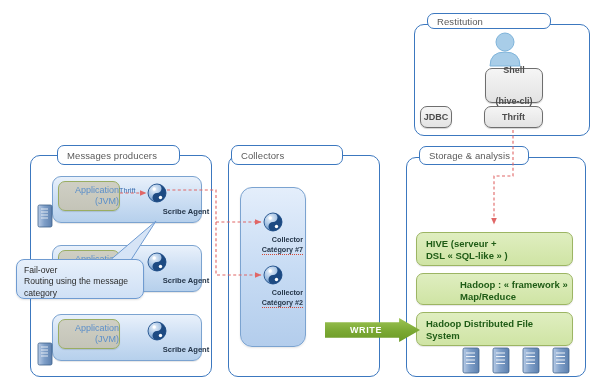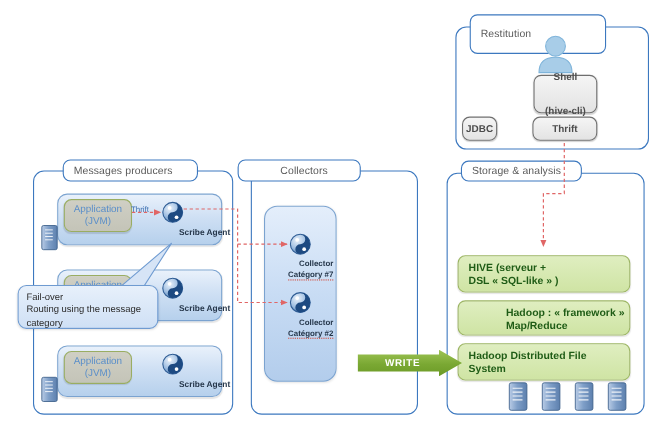--- a/index.html
+++ b/index.html
@@ -18,21 +18,21 @@
 
   
   .hostbox{position:absolute;box-sizing:border-box;border:1px solid #7ba3d0;
       border-radius:9px;
       background:linear-gradient(180deg,#e9f1fb 0%,#cfe0f4 45%,#b6d0ec 100%);
       box-shadow:0 1px 1px rgba(0,0,0,.10);}
 
   .appbox{position:absolute;box-sizing:border-box;border:1.2px solid #9aad62;
       border-radius:7px;background:linear-gradient(180deg,#cfcfc4 0%,#c4c4b8 100%);
       color:#5b8fc9;font-size:9px;line-height:11.5px;text-align:center;
-      display:flex;flex-direction:column;align-items:center;justify-content:center;
+      display:flex;flex-direction:column;align-items:flex-end;justify-content:center;
       box-shadow:0 1px 1px rgba(0,0,0,.12);}
 
   .collbox{position:absolute;box-sizing:border-box;border:1px solid #7ba3d0;
       border-radius:12px;
       background:linear-gradient(180deg,#e4eefb 0%,#c8dcf4 50%,#b3cdec 100%);
       box-shadow:0 1px 2px rgba(0,0,0,.10);}
 
   
   .graybox{position:absolute;box-sizing:border-box;border:1.3px solid #6e6e6e;
       border-radius:7px;background:linear-gradient(180deg,#f5f5f5 0%,#e3e3e3 100%);
@@ -72,21 +72,21 @@
 
   svg.ov{position:absolute;left:0;top:0;width:596px;height:388px;
          pointer-events:none;overflow:visible;}
 </style>
 </head>
 <body>
 
 <div class="canvas">
 
   <div class="panel" style="left:414px;top:24px;width:176px;height:112px;"></div>
-  <div class="panel-title" style="left:427px;top:13px;width:124px;height:36px;">
+  <div class="panel-title" style="left:427px;top:13px;width:124px;height:16px;">
     <span>Restitution</span>
   </div>
 
   <svg class="ov" style="z-index:5">
     <g>
       <circle cx="505" cy="42" r="9" fill="#a8cde8" stroke="#7fb4da" stroke-width="1"></circle>
       <path d="M490 66 q0 -14 15 -14 q15 0 15 14 z" fill="#a8cde8" stroke="#7fb4da" stroke-width="1"></path>
     </g>
   </svg>
 
@@ -130,21 +130,21 @@
   <div class="hostbox" style="left:52px;top:314px;width:150px;height:47px;"></div>
   <div class="appbox" style="left:58px;top:319px;width:62px;height:30px;">
     <div>Application</div>
     <div>(JVM)</div>
   </div>
   <div class="lbl" style="left:128px;top:345px;width:58px;">
     <span>Scribe Agent</span>
   </div>
 
   <div class="panel" style="left:228px;top:155px;width:152px;height:222px;"></div>
-  <div class="panel-title" style="left:216px;top:145px;width:112px;height:20px;justify-content:center;">
+  <div class="panel-title" style="left:231px;top:145px;width:112px;height:20px;">
     <span>Collectors</span>
   </div>
 
   <div class="collbox" style="left:240px;top:187px;width:66px;height:160px;"></div>
 
   <div class="lbl2" style="left:243px;top:235px;width:60px;">
     <div>Collector</div>
     <div class="squig" style="display:inline-block">Catégory #7</div>
   </div>
 

